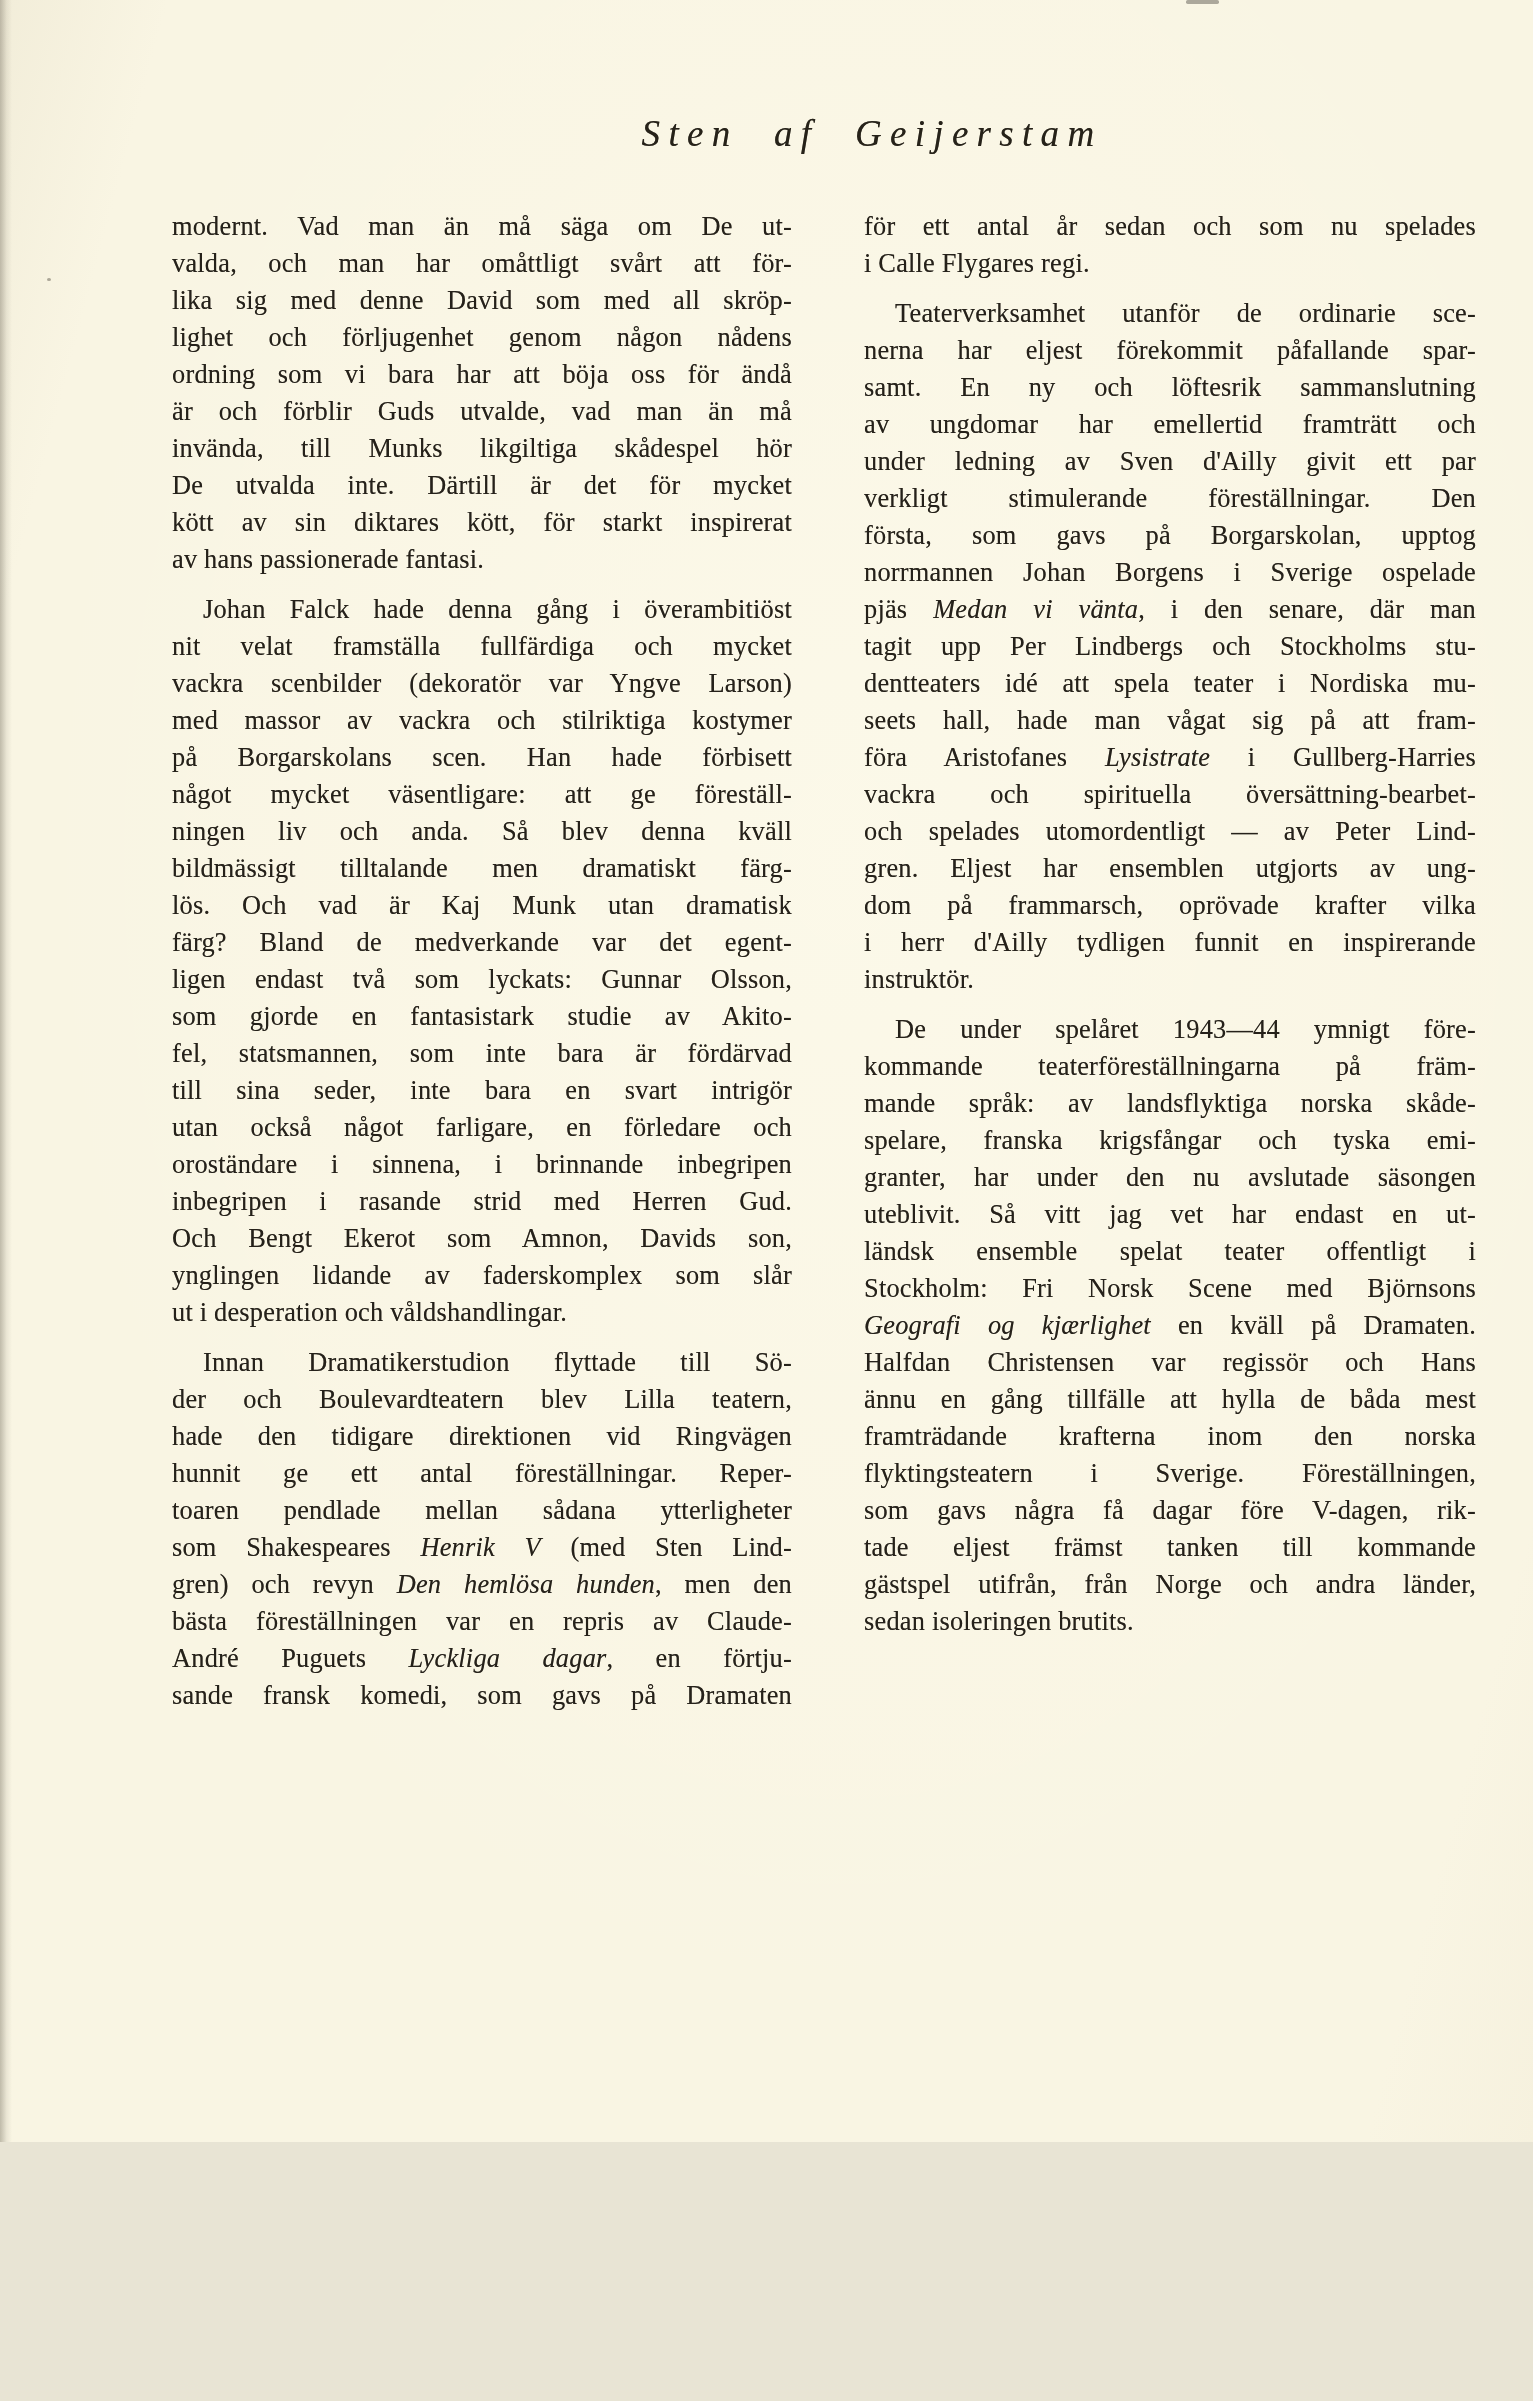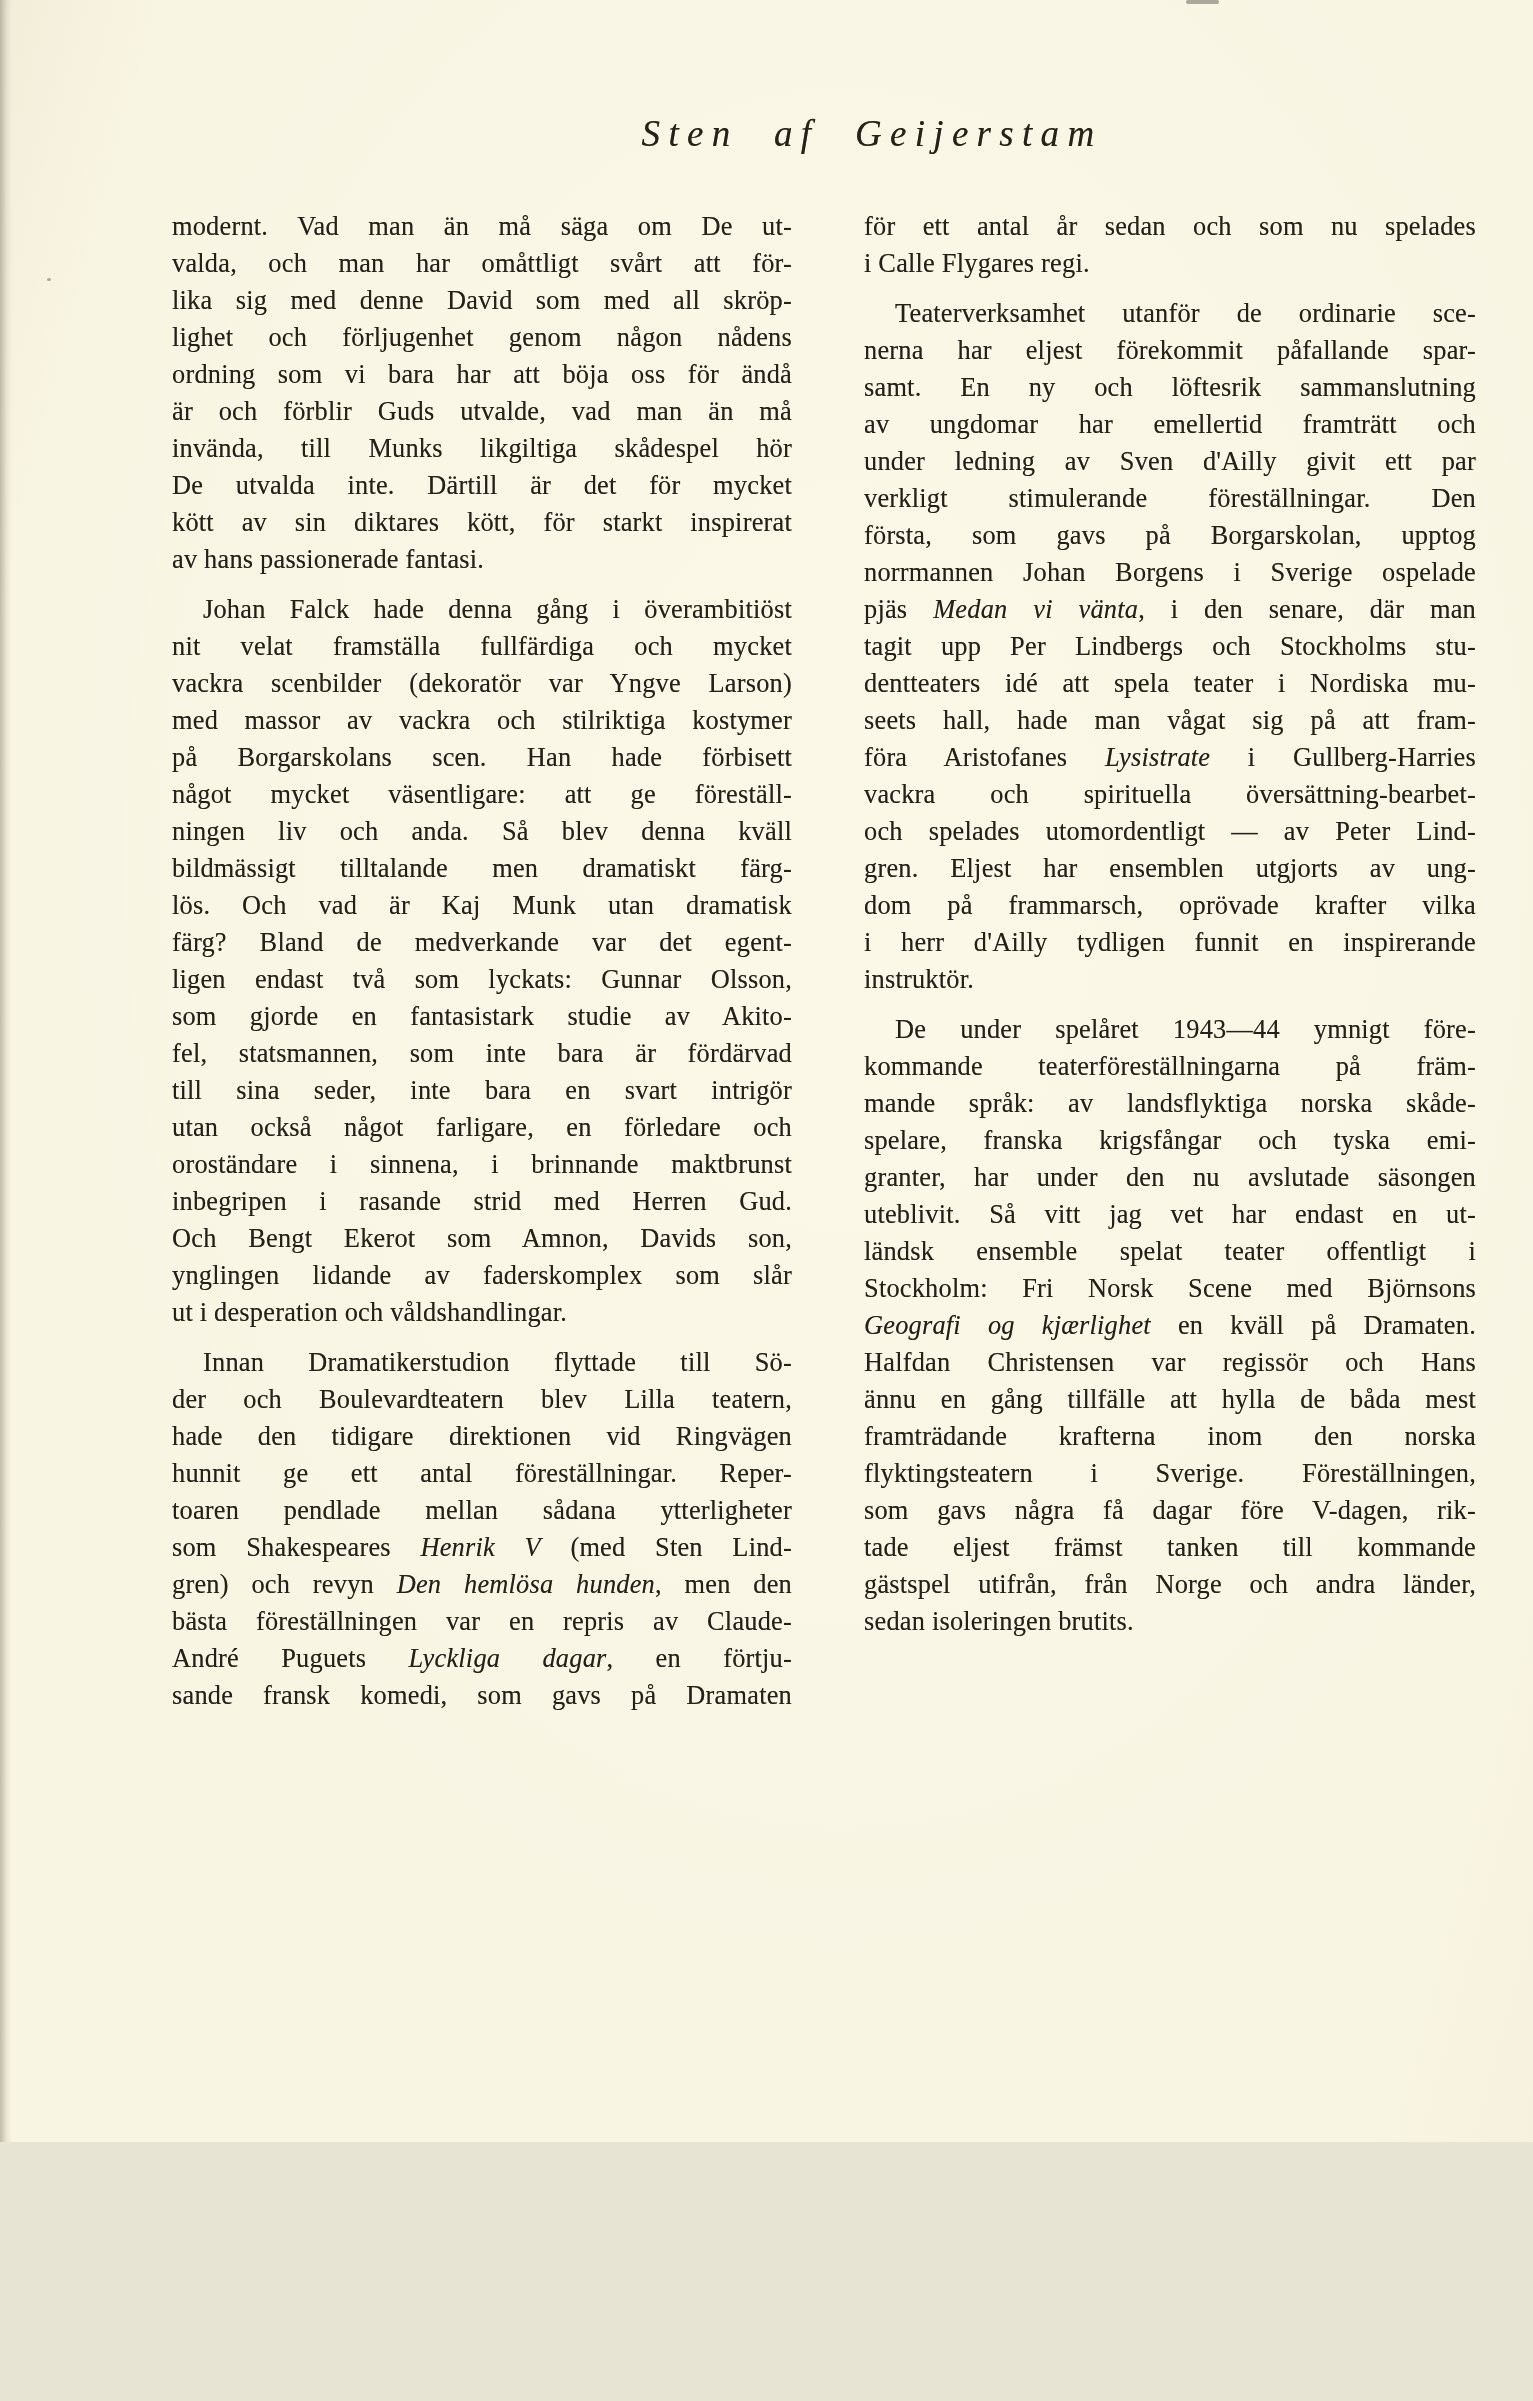--- a/index.html
+++ b/index.html
@@ -93,21 +93,21 @@
         <div class="line">något mycket väsentligare: att ge föreställ-</div>
         <div class="line">ningen liv och anda. Så blev denna kväll</div>
         <div class="line">bildmässigt tilltalande men dramatiskt färg-</div>
         <div class="line">lös. Och vad är Kaj Munk utan dramatisk</div>
         <div class="line">färg? Bland de medverkande var det egent-</div>
         <div class="line">ligen endast två som lyckats: Gunnar Olsson,</div>
         <div class="line">som gjorde en fantasistark studie av Akito-</div>
         <div class="line">fel, statsmannen, som inte bara är fördärvad</div>
         <div class="line">till sina seder, inte bara en svart intrigör</div>
         <div class="line">utan också något farligare, en förledare och</div>
-        <div class="line">oroständare i sinnena, i brinnande maktbrunst</div>
+        <div class="line">oroständare i sinnena, i brinnande inbegripen</div>
         <div class="line">inbegripen i rasande strid med Herren Gud.</div>
         <div class="line">Och Bengt Ekerot som Amnon, Davids son,</div>
         <div class="line">ynglingen lidande av faderskomplex som slår</div>
         <div class="line last">ut i desperation och våldshandlingar.</div>
       </div>
       <div class="para">
         <div class="line indent">Innan Dramatikerstudion flyttade till Sö-</div>
         <div class="line">der och Boulevardteatern blev Lilla teatern,</div>
         <div class="line">hade den tidigare direktionen vid Ringvägen</div>
         <div class="line">hunnit ge ett antal föreställningar. Reper-</div>

